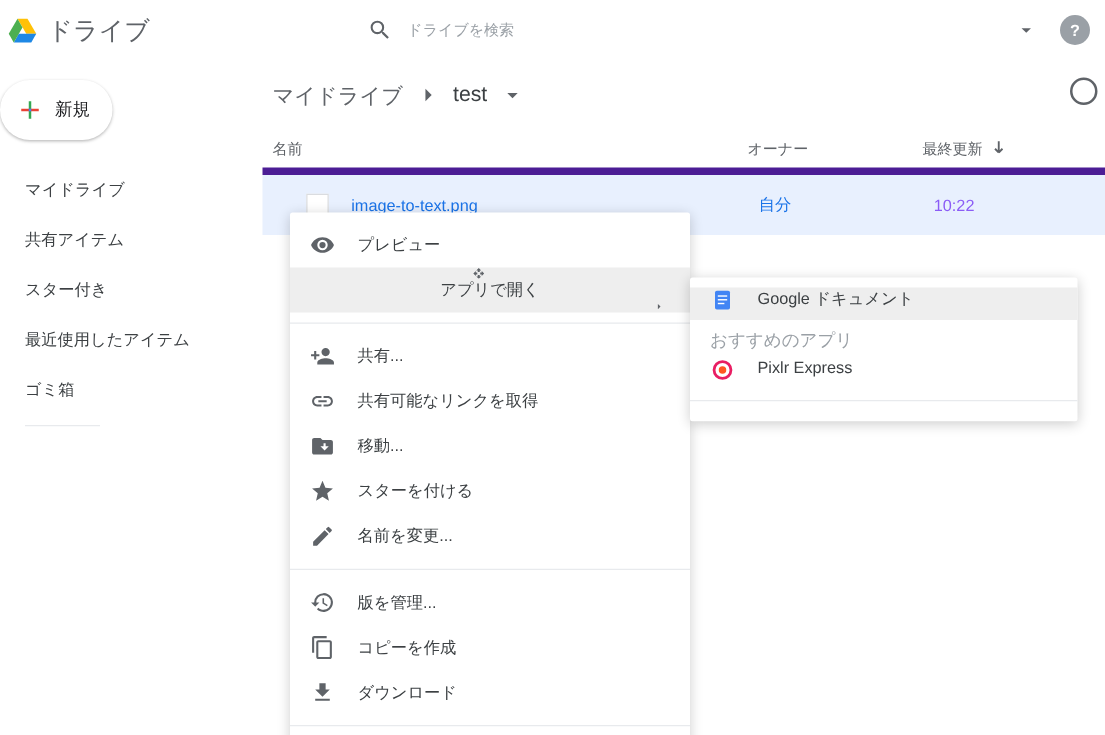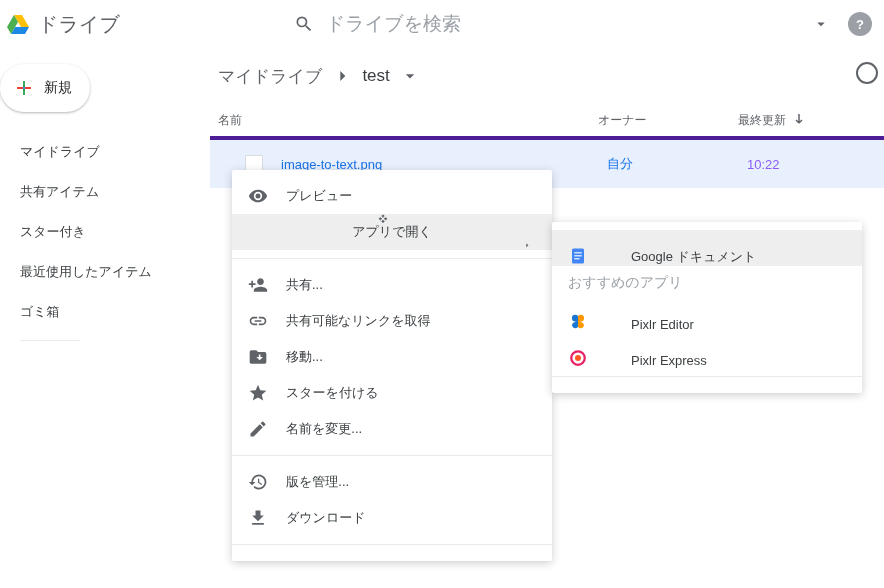--- a/index.html
+++ b/index.html
@@ -37,21 +37,21 @@
   background: transparent;
   border-radius: 4px;
   padding: 0 12px;
   color: #5f6368;
 }
 .search-wrap .icn { width: 20px; height: 20px; fill: #5f6368; }
 .search-input {
   flex: 1;
   border: none;
   outline: none;
-  font-size: 19px;
+  font-size: 12px;
   margin-left: 12px;
   color: #3c4043;
   background: transparent;
 }
 .search-input::placeholder { color: #9aa0a6; }
 .down-caret {
   width: 18px; height: 18px; fill: #5f6368;
 }
 .help-circle {
   position: absolute;
@@ -124,21 +124,21 @@
 .breadcrumb .chev { width: 20px; height: 20px; fill: #5f6368; }
 .breadcrumb .crumb { color: #5f6368; }
 .breadcrumb .crumb.last { color: #3c4043; }
 
 .col-head {
   display: flex;
   margin-top: 14px;
   padding: 0 8px;
   color: #5f6368;
   font-size: 12px;
-  border-bottom: 4px solid #4c1d95;
+  border-bottom: 6px solid #4c1d95;
   height: 36px;
   align-items: center;
 }
 .col-name { width: 380px; }
 .col-owner { width: 140px; }
 .col-mod { width: 110px; display: flex; align-items: center; gap: 4px; }
 .col-mod .arrow { width: 18px; height: 18px; fill: #5f6368; }
 
 .file-row {
   display: flex;
@@ -198,27 +198,26 @@
   border-radius: 2px;
   padding: 8px 0;
   z-index: 11;
 }
 .sub-header {
   font-size: 14px;
   color: #9aa0a6;
   padding: 8px 16px 4px;
 }
 .sub-item {
-  height: 36px;
-  display: flex;
-  align-items: flex-end;
+  height: 26px;
+  display: flex;
+  align-items: flex-start;
   padding: 0 16px;
   cursor: pointer;
   color: #3c4043;
-  gap: 25px;
 }
 .sub-item.hl { background: #eeeeee; }
 .sub-item .si-icon {
   width: 20px; height: 20px; margin-right: 18px;
   display: flex; align-items: center; justify-content: center;
 }
 .sub-sep { height: 1px; background: #e8eaed; margin: 8px 0; }
 
 .info-right {
   position: absolute;
@@ -361,20 +360,26 @@
   </div>
   <div class="menu-sep"></div>
   <div class="menu-item">
     <svg class="mi-icon" viewBox="0 0 24 24">
         <path d="M13 3a9 9 0 00-9 9H1l3.89 3.89.07.14L9 12H6a7 7 0 117 7c-1.93 0-3.68-.79-4.94-2.06l-1.42 1.42A9 9 0 1013 3zm-1 5v5l4.28 2.54.72-1.21-3.5-2.08V8H12z"></path>
       </svg>
     <span>版を管理...</span>
   </div>
   <div class="menu-item">
     <svg class="mi-icon" viewBox="0 0 24 24">
+        <path d="M16 1H4c-1.1 0-2 .9-2 2v14h2V3h12V1zm3 4H8c-1.1 0-2 .9-2 2v14c0 1.1.9 2 2 2h11c1.1 0 2-.9 2-2V7c0-1.1-.9-2-2-2zm0 16H8V7h11v14z"></path>
+      </svg>
+    <span>コピーを作成</span>
+  </div>
+  <div class="menu-item">
+    <svg class="mi-icon" viewBox="0 0 24 24">
         <path d="M19 9h-4V3H9v6H5l7 7 7-7zM5 18v2h14v-2H5z"></path>
       </svg>
     <span>ダウンロード</span>
   </div>
   <div class="menu-sep"></div>
 
 </div>
 
 <div class="sub-menu">
   <div class="sub-item hl">
@@ -385,29 +390,20 @@
           <rect x="7" y="11" width="10" height="1.5" fill="#fff"></rect>
           <rect x="7" y="15" width="7" height="1.5" fill="#fff"></rect>
         </svg>
     </span>
     <span>Google ドキュメント</span>
   </div>
   <div class="sub-header">おすすめのアプリ</div>
   <div class="sub-item">
     <span class="si-icon">
       <svg width="18" height="18" viewBox="0 0 24 24">
-          <path fill="#1976d2" d="M12 4C9 1 3 2 4 8c1 4 5 4 8 2-3 2-7 2-8 6 1 6 7 5 8 2V4z"></path>
-          <path fill="#ff9800" d="M12 4c3-3 9-2 8 4-1 4-5 4-8 2 3 2 7 2 8 6-1 6-7 5-8 2V4z"></path>
-        </svg>
-    </span>
-    <span>Pixlr Editor</span>
-  </div>
-  <div class="sub-item">
-    <span class="si-icon">
-      <svg width="18" height="18" viewBox="0 0 24 24">
           <circle cx="12" cy="12" r="9" fill="none" stroke="#e91e63" stroke-width="3"></circle>
           <circle cx="12" cy="12" r="4" fill="#ff5722"></circle>
         </svg>
     </span>
     <span>Pixlr Express</span>
   </div>
   <div class="sub-sep"></div>
 </div>
 
 <div class="info-right"></div>

